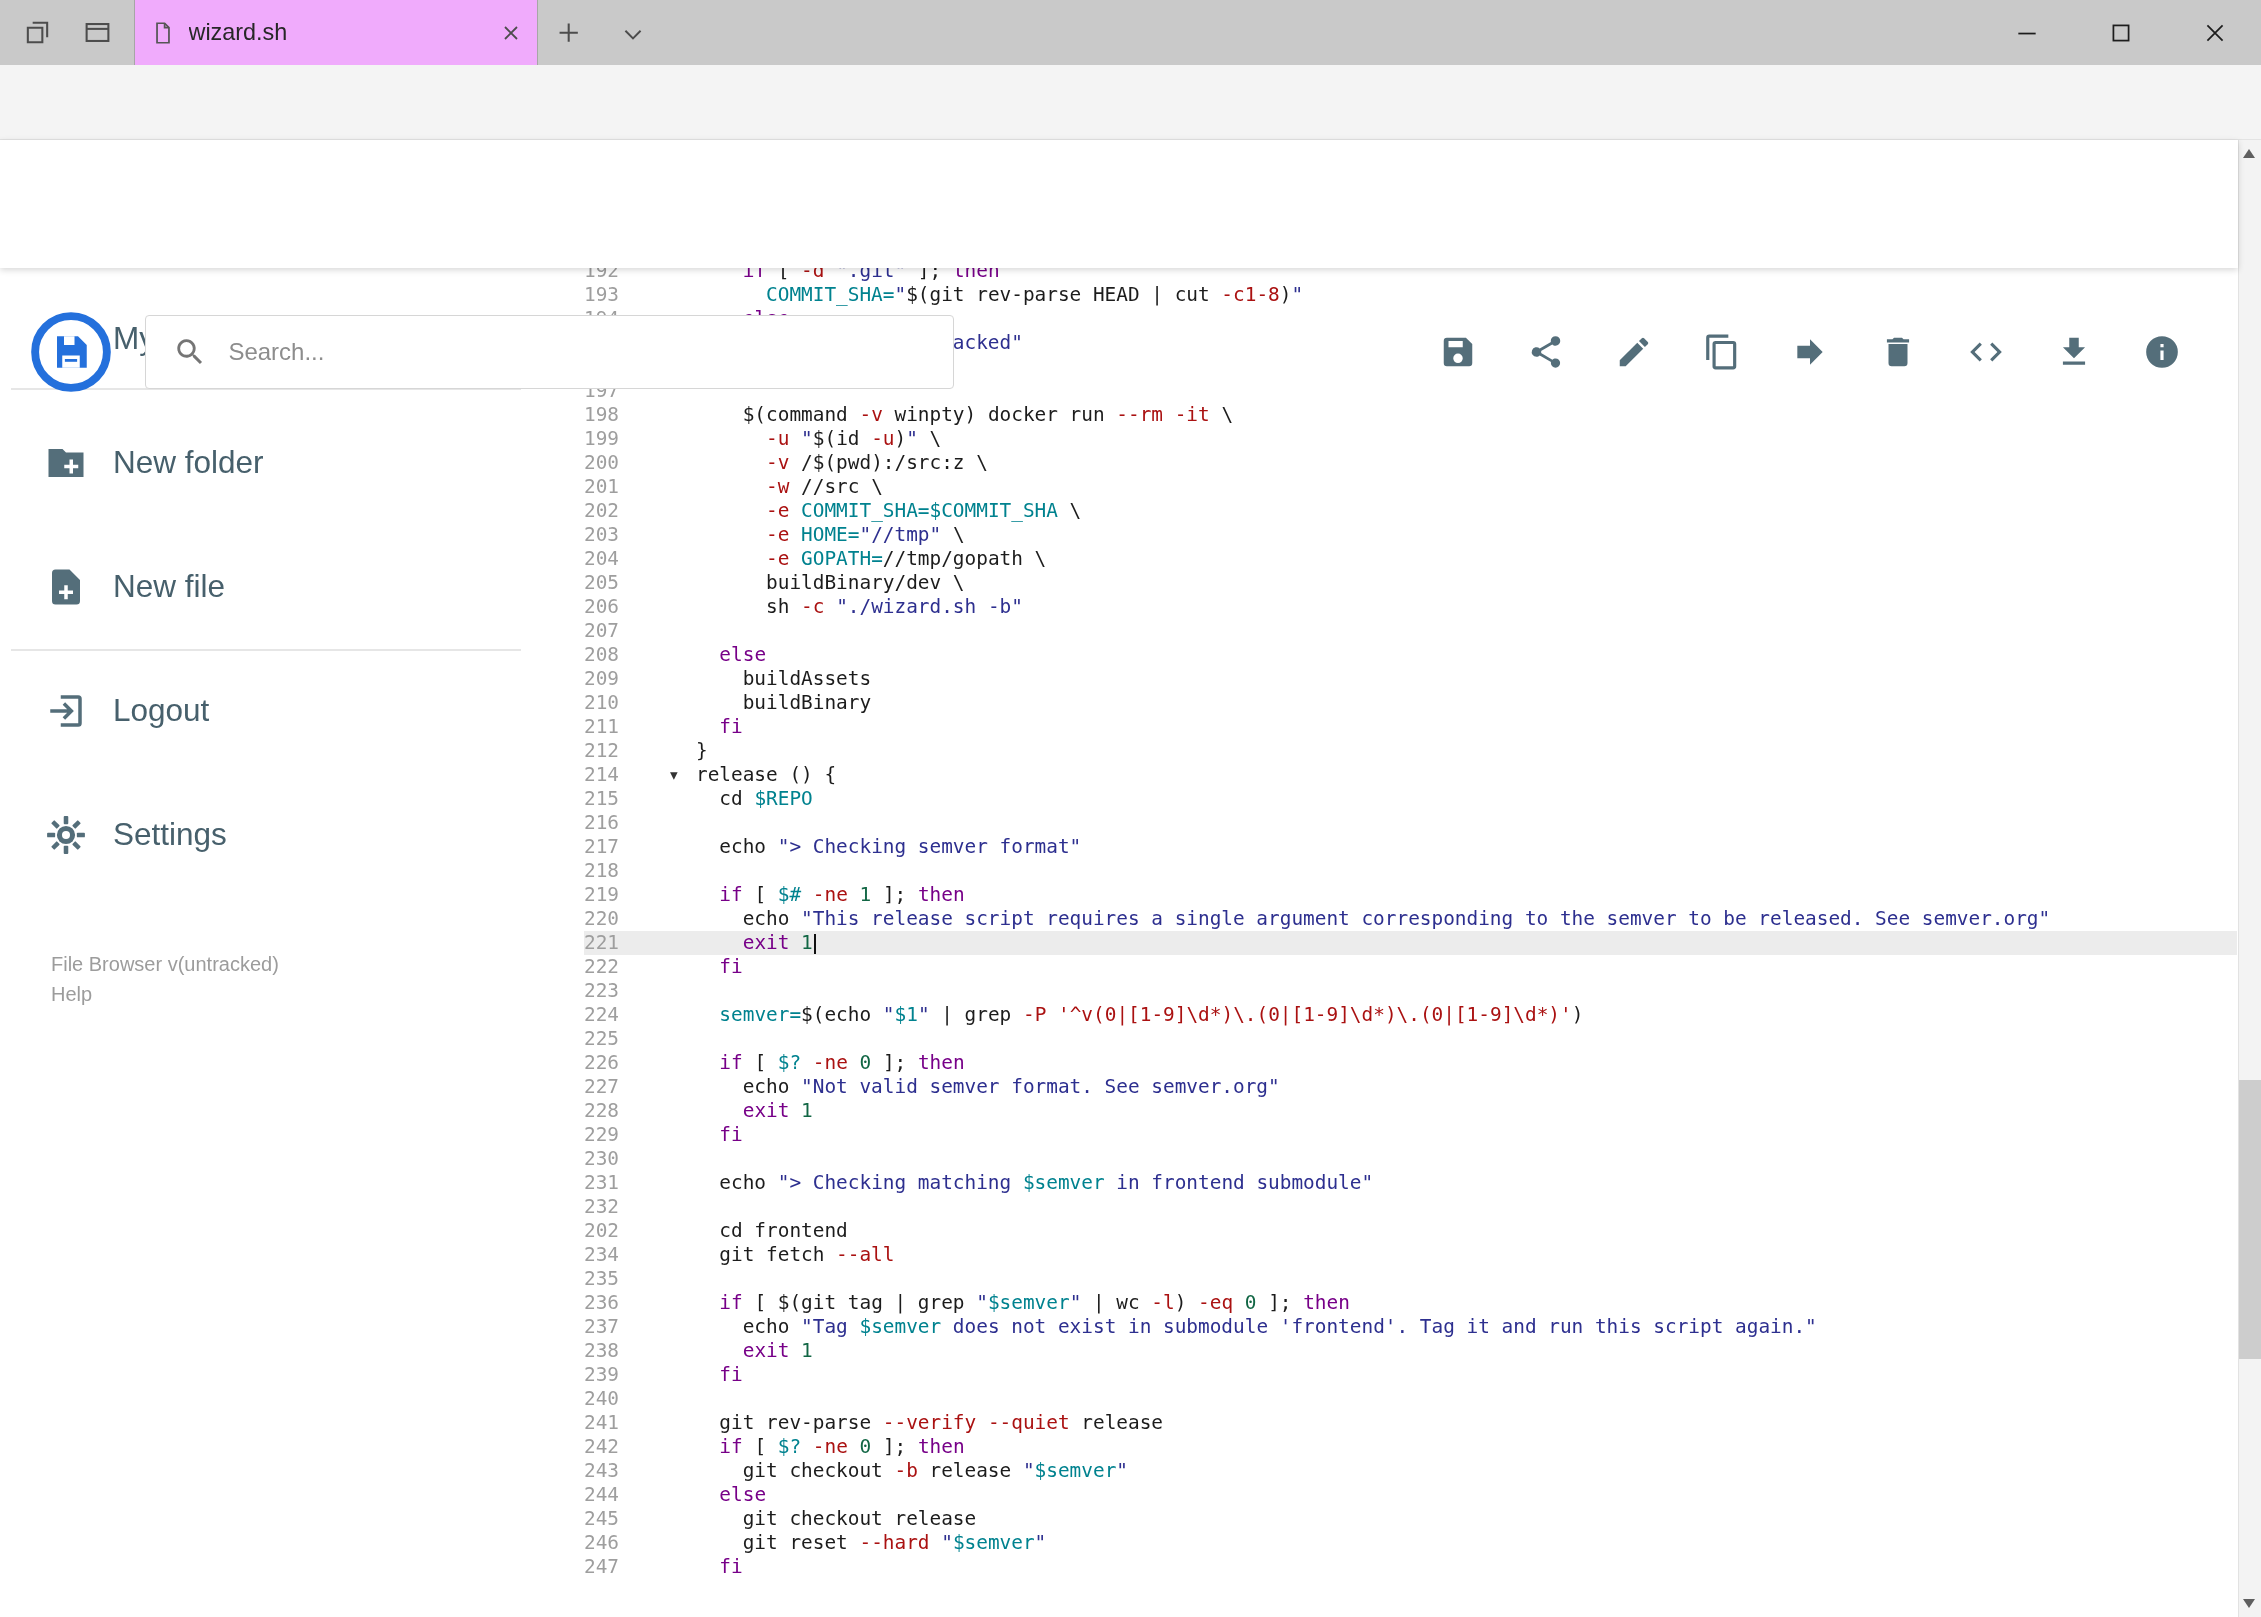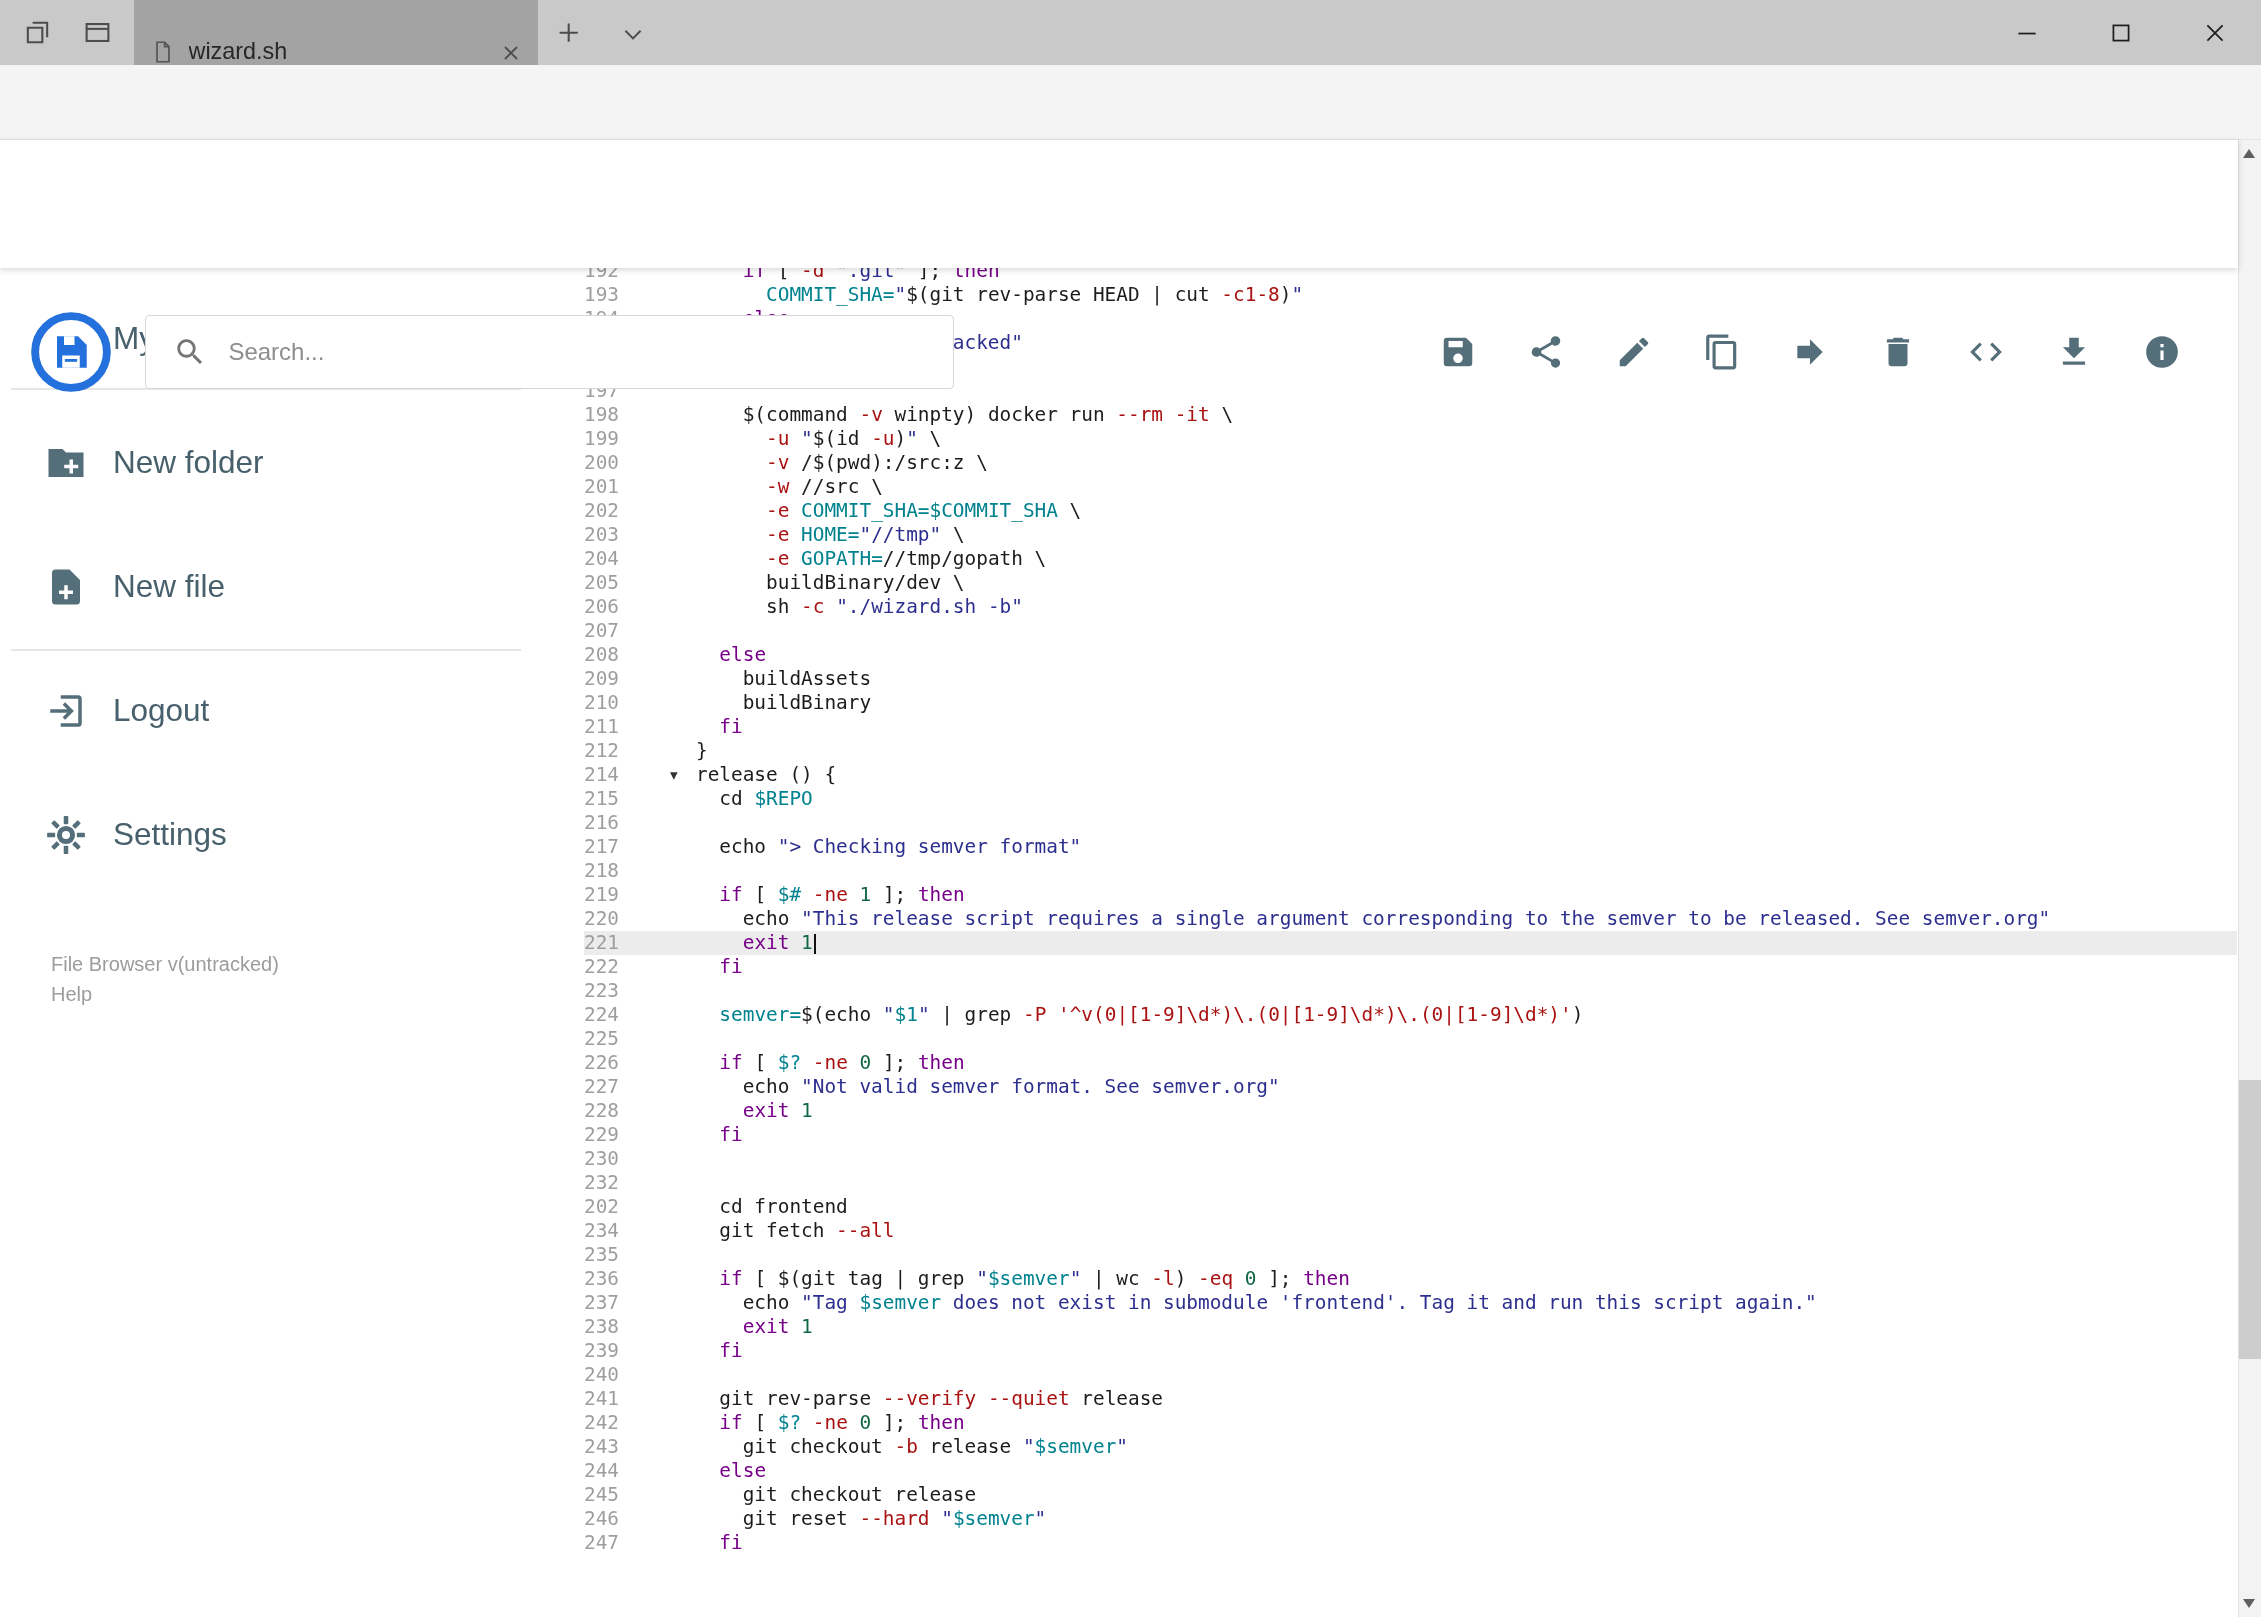--- a/index.html
+++ b/index.html
@@ -3,22 +3,22 @@
 <meta charset="utf-8">
 <style>
   html,body{margin:0;padding:0;overflow:hidden;}
   body{width:2261px;height:1617px;position:relative;background:#fff;
        font-family:"Liberation Sans",sans-serif;}
   svg{display:block;width:100%;height:100%;}
 
   
   .tabbar{position:absolute;left:0;top:0;width:2261px;height:65px;background:#c9c9c9;border-bottom:0.8px solid #b3b3b3;}
   .chrome-ic{position:absolute;top:18px;width:29px;height:29px;color:#4c4c4c;}
-  .tab{position:absolute;left:134px;top:0;width:404px;height:65px;background:#a3a3a3;
-       border-left:0.8px solid #a6a6a6;border-right:0.8px solid #a6a6a6;display:flex;align-items:flex-end;
+  .tab{position:absolute;left:134px;top:0;width:404px;height:65px;background:#f0abfc;
+       border-left:0.8px solid #a6a6a6;border-right:0.8px solid #a6a6a6;display:flex;align-items:center;
        padding:0 14.5px;box-sizing:border-box;}
   .tab-fav{width:26px;height:26px;color:#555;flex:none;}
   .tab-title{font-size:23.4px;color:#272727;margin-left:13px;flex:1;white-space:nowrap;overflow:hidden;}
   .tab-close{width:24px;height:24px;color:#4c4c4c;flex:none;}
   .newtab{position:absolute;left:555px;top:19.4px;width:27.4px;height:27.4px;color:#4c4c4c;}
   .tab-chev{position:absolute;left:620px;top:21px;width:26px;height:26px;color:#4c4c4c;}
   .win-btn{position:absolute;top:0;width:94px;height:65px;display:flex;align-items:center;justify-content:center;}
   .win-btn span{width:26px;height:26px;color:#1d1d1d;display:block;}
 
   .navbar{position:absolute;left:0;top:65px;width:2261px;height:75px;background:#f4f4f4;border-bottom:0.8px solid #e3e3e3;box-sizing:border-box;}
@@ -480,20 +480,24 @@
       </div>
       <div class="code-line">
         <span class="ln">229</span>
         <span class="lc"><span class="tk-p">  </span><span class="tk-k">fi</span></span>
       </div>
       <div class="code-line">
         <span class="ln">230</span>
         <span class="lc"></span>
       </div>
       <div class="code-line">
+        <span class="ln">231</span>
+        <span class="lc"><span class="tk-p">  echo </span><span class="tk-s">"&gt; Checking matching </span><span class="tk-v">$semver</span><span class="tk-s"> in frontend submodule"</span></span>
+      </div>
+      <div class="code-line">
         <span class="ln">232</span>
         <span class="lc"></span>
       </div>
       <div class="code-line">
         <span class="ln">202</span>
         <span class="lc"><span class="tk-p">  cd frontend</span></span>
       </div>
       <div class="code-line">
         <span class="ln">234</span>
         <span class="lc"><span class="tk-p">  git fetch </span><span class="tk-a">--all</span></span>

